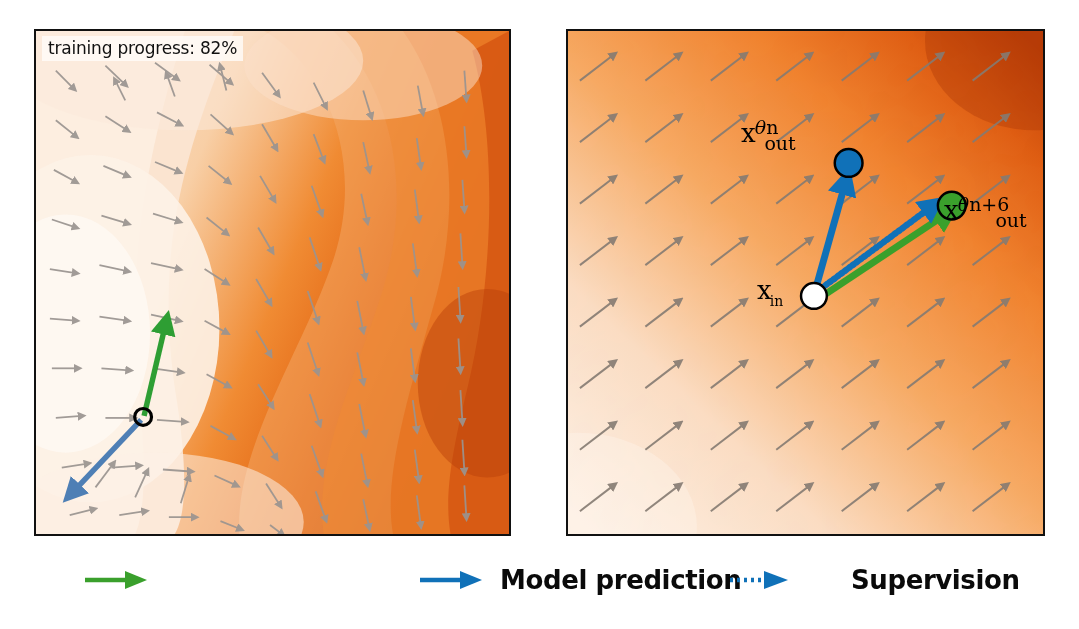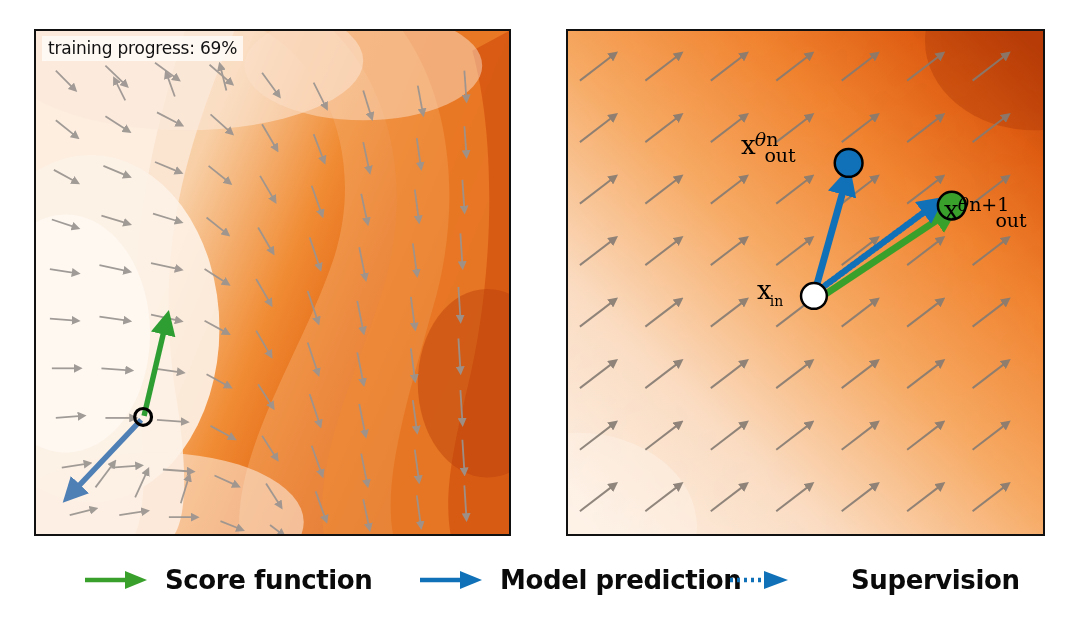--- a/index.html
+++ b/index.html
@@ -96,21 +96,21 @@
     left: -15px;
   }
   .mathlabel .sub-tight {
     font-size: 14px;
     vertical-align: sub;
     position: relative;
     top: 3px;
     left: -2px;
   }
 
-  #label-xout-n  { left: 741px; top: 132px; }
+  #label-xout-n  { left: 741px; top: 120px; }
   #label-xout-n1 { left: 944px; top: 197px; }
   #label-xin     { left: 757px; top: 277px; }
 
   
   .legend {
     position: absolute;
     left: 0;
     top: 552px;
     width: 1079px;
     height: 60px;
@@ -279,21 +279,21 @@
           <marker id="blueHeadL" markerWidth="4.6" markerHeight="4.6" refX="2.2" refY="2.3" orient="auto">
             <path d="M0,0 L4.6,2.3 L0,4.6 z" fill="#4e7fb5"></path>
           </marker>
         </defs>
         <line x1="109" y1="388" x2="131" y2="294" stroke="#2e9e33" stroke-width="5.5" marker-end="url(#greenHeadL)"></line>
         <line x1="106" y1="392" x2="36" y2="466" stroke="#4e7fb5" stroke-width="5.5" marker-end="url(#blueHeadL)"></line>
         <circle cx="108" cy="389" r="8.5" fill="none" stroke="#000000" stroke-width="3.2"></circle>
       </g>
     </svg>
 
-    <div class="progress-badge">training progress: 69%</div>
+    <div class="progress-badge">training progress: 82%</div>
   </div>
 
   <div class="panel" id="panel-right">
     <svg class="field-svg" viewBox="0 0 479 507" preserveAspectRatio="none">
       <defs>
         <linearGradient id="rightGrad" x1="0.05" y1="1" x2="0.95" y2="0">
           <stop offset="0%" stop-color="#fdf0e4"></stop>
           <stop offset="25%" stop-color="#fbdcc2"></stop>
           <stop offset="50%" stop-color="#f7a962"></stop>
           <stop offset="72%" stop-color="#f0822e"></stop>
@@ -396,35 +396,34 @@
         <circle cx="248" cy="267" r="13" fill="#ffffff" stroke="#000000" stroke-width="2.5"></circle>
       </g>
     </svg>
   </div>
 
   <div class="mathlabel" id="label-xout-n">
     <span class="base">x</span><span class="sup"><span class="theta">θ</span><span>n</span></span><span class="sub">out</span>
   </div>
 
   <div class="mathlabel" id="label-xout-n1">
-    <span class="base">x</span><span class="sup"><span class="theta">θ</span><span>n+1</span></span><span class="sub">out</span>
+    <span class="base">x</span><span class="sup"><span class="theta">θ</span><span>n+6</span></span><span class="sub">out</span>
   </div>
 
   <div class="mathlabel" id="label-xin">
     <span class="base">x</span><span class="sub-tight">in</span>
   </div>
 
   <div class="legend">
 
     <div class="legend-item" id="legend-score">
       <svg class="legend-glyph" width="68" height="26" viewBox="0 0 68 26">
         <line x1="2" y1="13" x2="44" y2="13" stroke="#3aa02c" stroke-width="4.5"></line>
         <path d="M42,4 L64,13 L42,22 z" fill="#3aa02c"></path>
       </svg>
-      <span class="legend-label">Score function</span>
     </div>
 
     <div class="legend-item" id="legend-prediction">
       <svg class="legend-glyph" width="68" height="26" viewBox="0 0 68 26">
         <line x1="2" y1="13" x2="44" y2="13" stroke="#1071b8" stroke-width="4.5"></line>
         <path d="M42,4 L64,13 L42,22 z" fill="#1071b8"></path>
       </svg>
       <span class="legend-label">Model prediction</span>
     </div>
 

